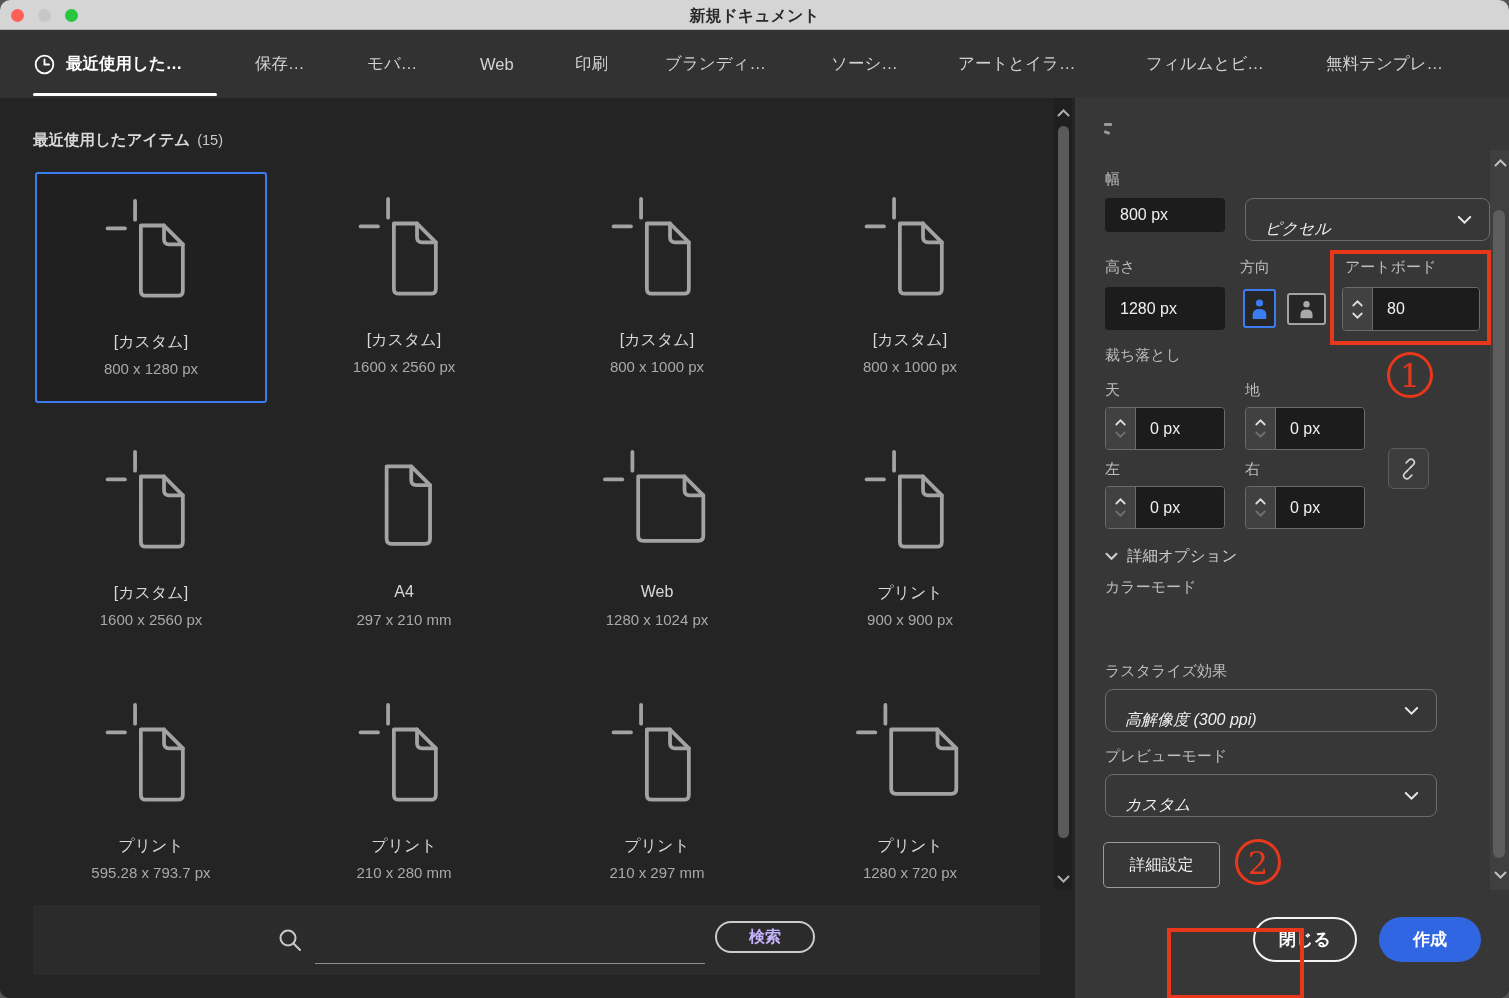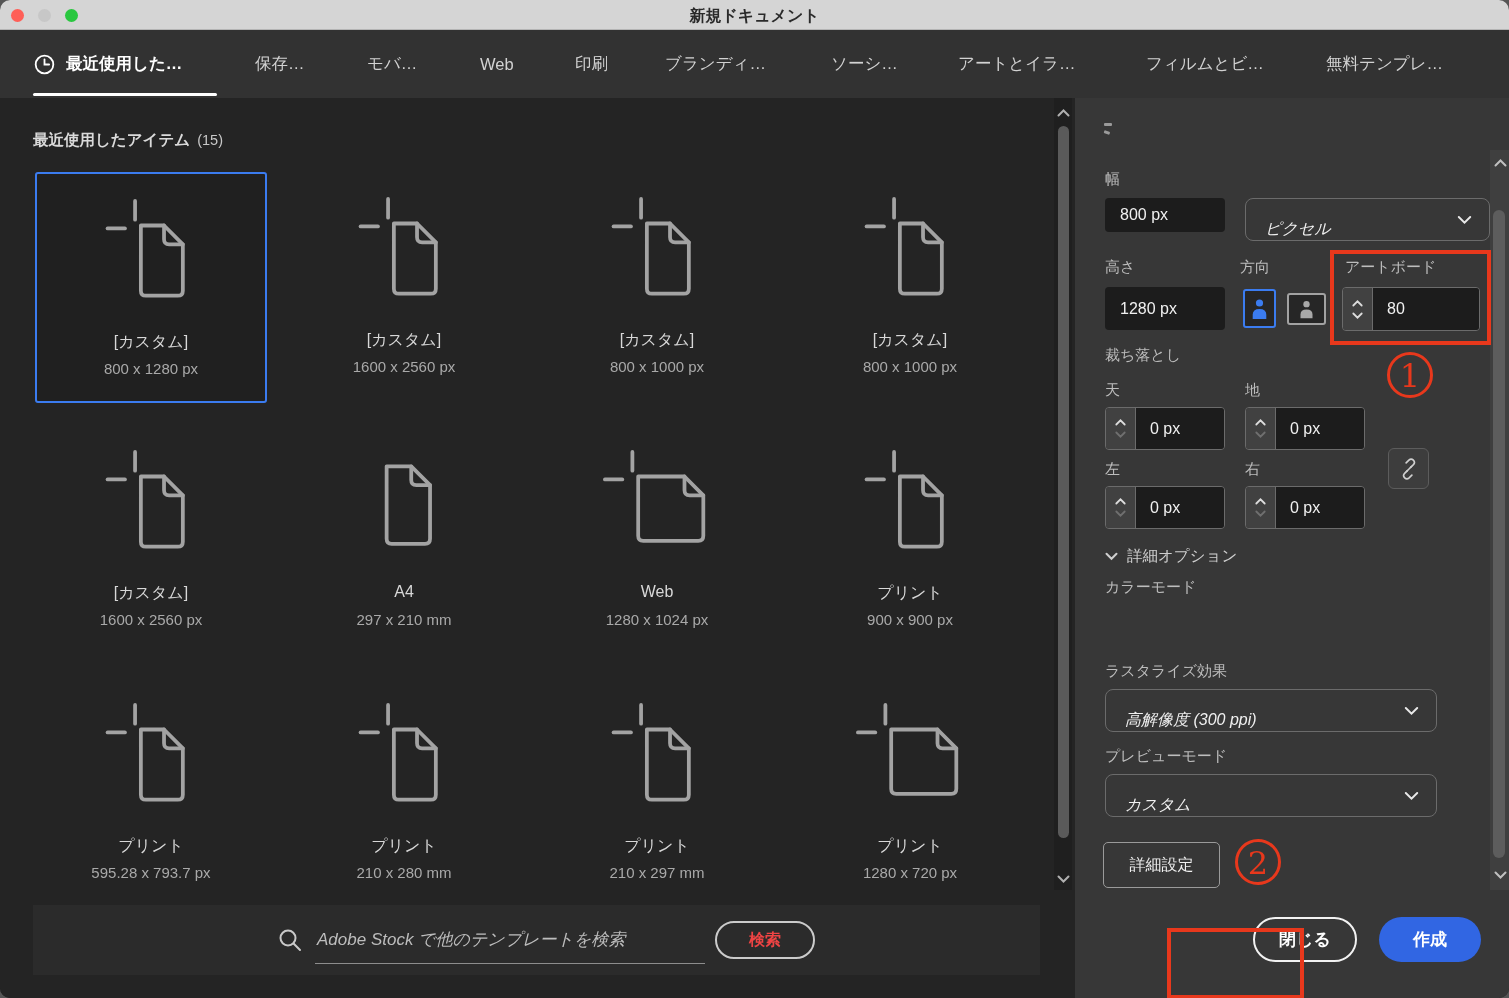--- a/index.html
+++ b/index.html
@@ -47,22 +47,22 @@
   .tile-size { position:absolute; left:0; right:0; top:186px; text-align:center;
     font-size:15px; color:#a9a9a9; }
   
   #search-strip { position:absolute; left:33px; top:807px; width:1007px; height:70px; background:#2b2b2b; }
   #search-icon { position:absolute; left:244px; top:22px; }
   #search-placeholder {
     position:absolute; left:284px; top:23px; font-size:17px; font-style:italic; color:#bdbdbd;
   }
   #search-underline { position:absolute; left:282px; top:58px; width:390px; height:1px; background:#8d8d8d; }
   #search-button {
-    position:absolute; left:682px; top:16px; width:100px; height:38px; border-radius:20px;
-    border:2px solid #cbcbcb; color:#ef4444; font-size:16px; font-weight:600;
+    position:absolute; left:682px; top:16px; width:100px; height:32px; border-radius:20px;
+    border:2px solid #cbcbcb; color:#c4b5fd; font-size:16px; font-weight:600;
     display:flex; align-items:center; justify-content:center; cursor:pointer; background:transparent;
   }
   
   #left-scroll-track { position:absolute; left:1054px; top:0; width:18px; height:792px; background:#1f1f1f; }
   #left-scroll-thumb { position:absolute; left:1058px; top:28px; width:11px; height:712px;
     background:#5a5a5a; border-radius:6px; }
   .scroll-chev { position:absolute; width:14px; height:10px; display:flex; align-items:center; justify-content:center; }
   
   #right-panel { position:absolute; left:1075px; top:98px; width:434px; height:900px; background:#373737; }
   .plabel { position:absolute; font-size:15px; color:#bdbdbd; white-space:nowrap; }
@@ -328,21 +328,20 @@
       <div class="tile-size">1280 x 720 px</div>
     </div>
 
     <div id="search-strip">
       <span id="search-icon">
         <svg width="26" height="26" viewBox="0 0 26 26" fill="none" stroke="#c9c9c9" stroke-width="2">
             <circle cx="11" cy="11" r="7.5"></circle>
             <line x1="16.8" y1="16.8" x2="23" y2="23" stroke-linecap="round"></line>
           </svg>
       </span>
-      <div id="search-placeholder">Adobe Stock で他のテンプレートを検索</div>
       <div id="search-underline"></div>
       <div id="search-button">検索</div>
     </div>
 
     <div id="left-scroll-track"></div>
     <div class="scroll-chev" style="left:1056px;top:10px">
       <svg width="13" height="8" viewBox="0 0 13 8" fill="none" stroke="#b0b0b0" stroke-width="2" stroke-linecap="round">
           <path d="M1.5 6.5 L6.5 1.5 L11.5 6.5"></path>
         </svg>
     </div>

